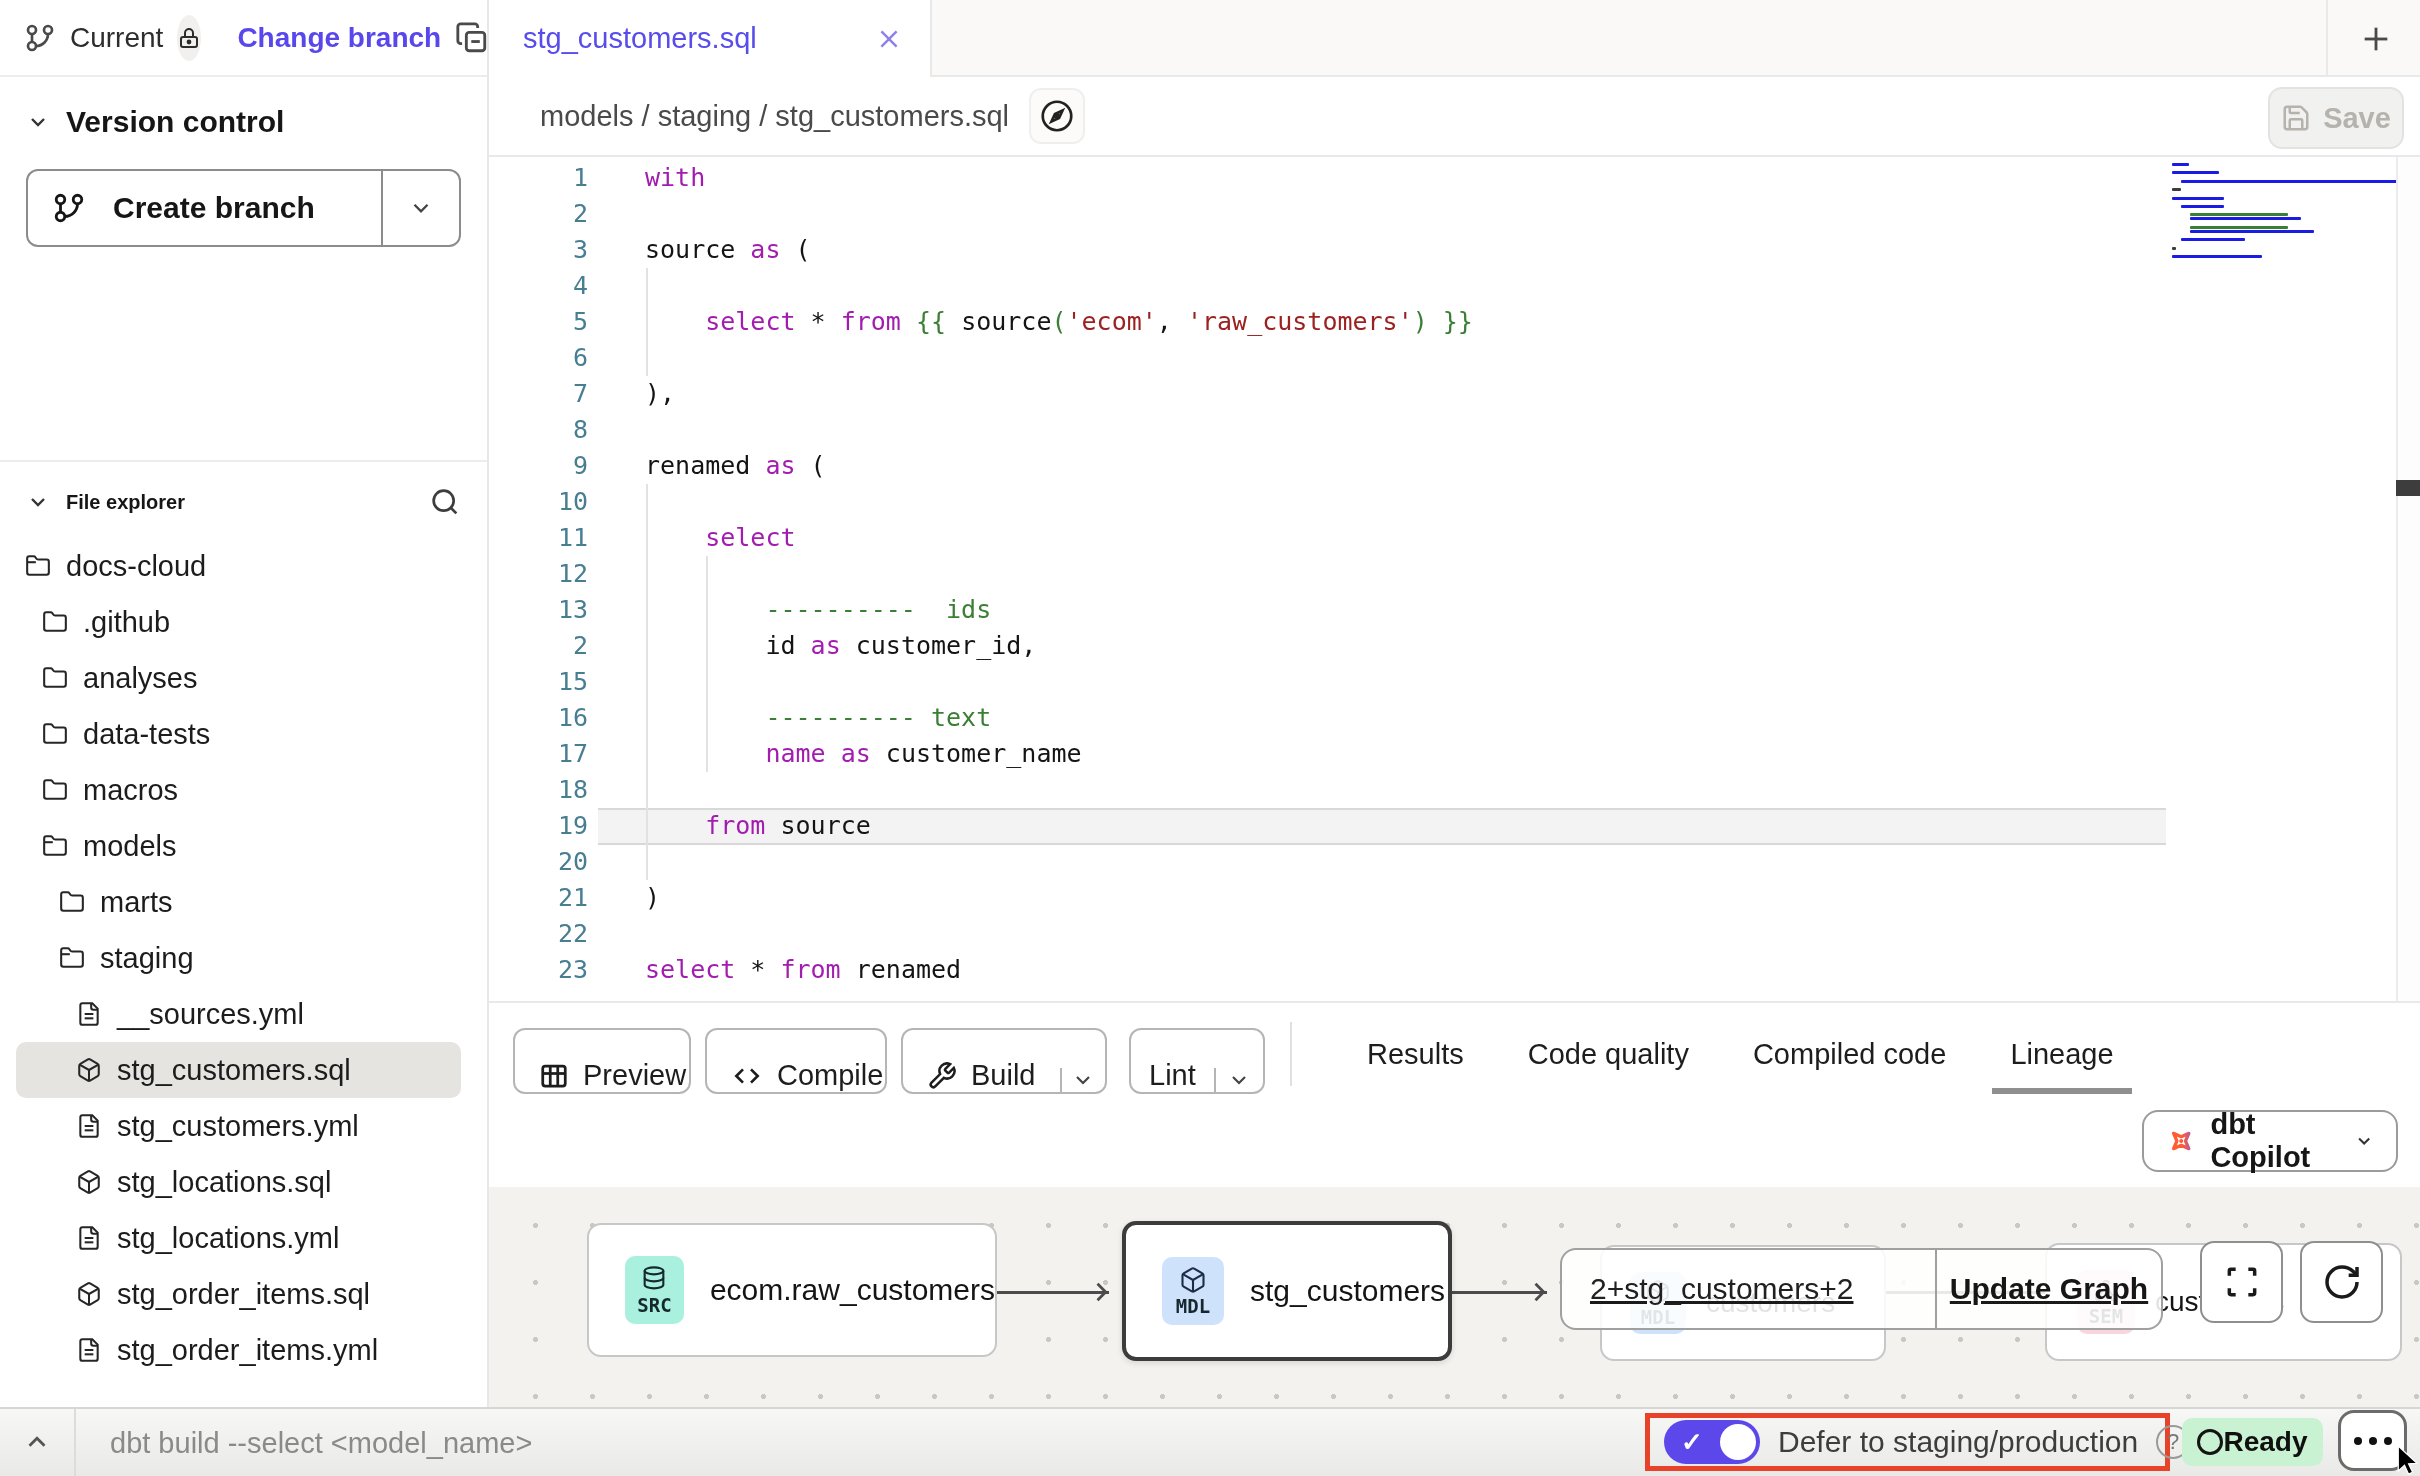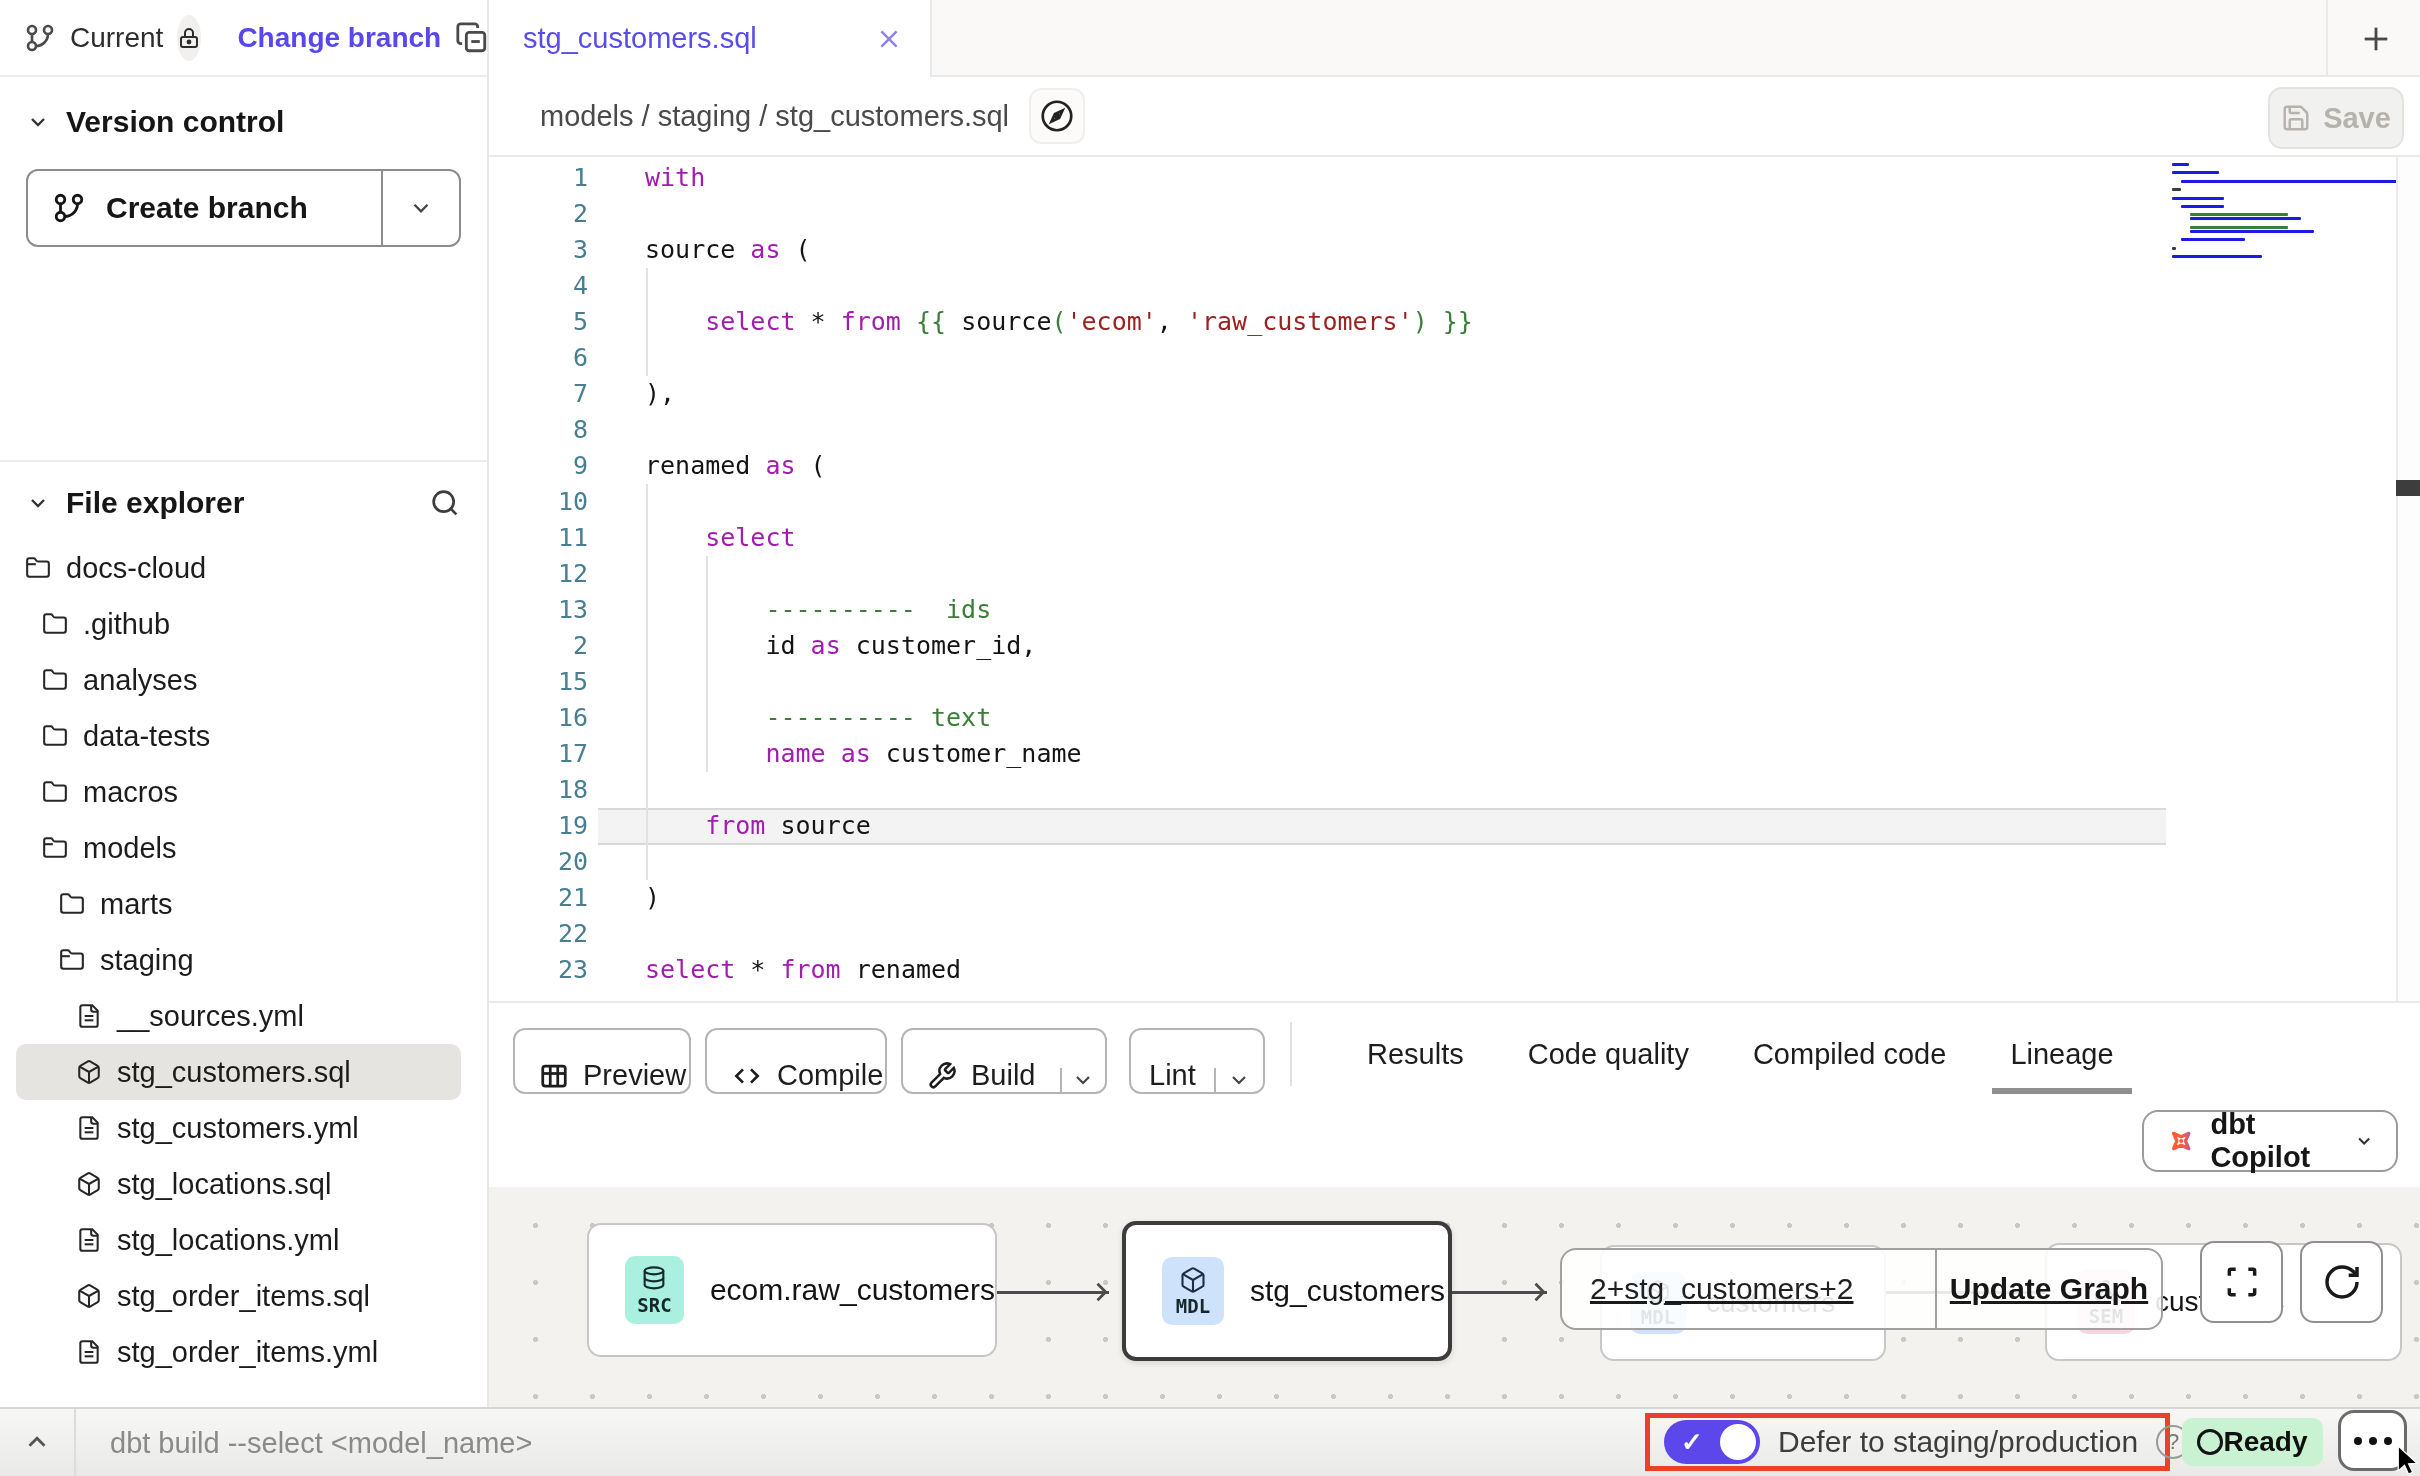--- a/index.html
+++ b/index.html
@@ -10,25 +10,25 @@
   
   .sidebar { position:absolute; left:0; top:0; width:489px; height:1407px; background:#fff; border-right:2px solid #e7e7e7; }
   .branch-row { height:77px; border-bottom:2px solid #ececec; display:flex; align-items:center; padding:0 24px; gap:14px; }
   .branch-row .cur { font-size:28px; color:#2d2d2d; }
   .lock-chip { width:46px; height:46px; border-radius:50%; background:#f1f0ef; display:flex; align-items:center; justify-content:center; }
   .change-branch { font-size:28px; font-weight:600; color:#5847ec; margin-left:22px; cursor:pointer; white-space:nowrap; }
   .copy-btn { margin-left:auto; cursor:pointer; }
   .section-head { display:flex; align-items:center; gap:16px; padding:28px 26px 8px 26px; }
   .section-head .t { font-size:30px; font-weight:700; color:#161616; }
   .create-branch { margin:22px 26px 0 26px; height:78px; border:2px solid #8c8c8c; border-radius:12px; display:flex; align-items:stretch; background:#fff; cursor:pointer; }
-  .create-branch .main { flex:1; display:flex; align-items:center; gap:20px; padding-left:24px; font-size:30px; font-weight:700; color:#161616; }
+  .create-branch .main { flex:1; display:flex; align-items:center; gap:27px; padding-left:24px; font-size:30px; font-weight:700; color:#161616; }
   .create-branch .dd { width:78px; border-left:2px solid #8c8c8c; display:flex; align-items:center; justify-content:center; }
   .fe-section { position:absolute; top:460px; left:0; right:0; bottom:0; border-top:2px solid #ececec; overflow:hidden; }
   .fe-head { display:flex; align-items:center; gap:16px; padding:24px 26px 10px 26px; }
-  .fe-head .t { font-size:30px; font-weight:700; color:#161616; flex:1; }
+  .fe-head .t { font-size:20px; font-weight:700; color:#161616; flex:1; }
   .tree { margin-top:10px; }
   .tree-row { height:56px; display:flex; align-items:center; gap:15px; margin:0 26px 0 16px; border-radius:10px; font-size:29px; color:#1c1c1c; cursor:pointer; white-space:nowrap; }
   .tree-row.sel { background:#e5e4e1; }
   .tree-row .ic { flex:0 0 auto; display:flex; }
 
   
   .main-col { position:absolute; left:489px; top:0; right:0; height:1407px; }
   .tabbar { position:relative; height:77px; background:#faf9f7; border-bottom:2px solid #e9e9e9; }
   .tab-active { position:absolute; left:0; top:0; width:443px; height:77px; background:#fff; border-right:2px solid #e9e9e9; display:flex; align-items:center; padding:0 28px 0 34px; cursor:pointer; }
   .tab-active .lbl { font-size:29px; font-weight:500; color:#584ceb; }

